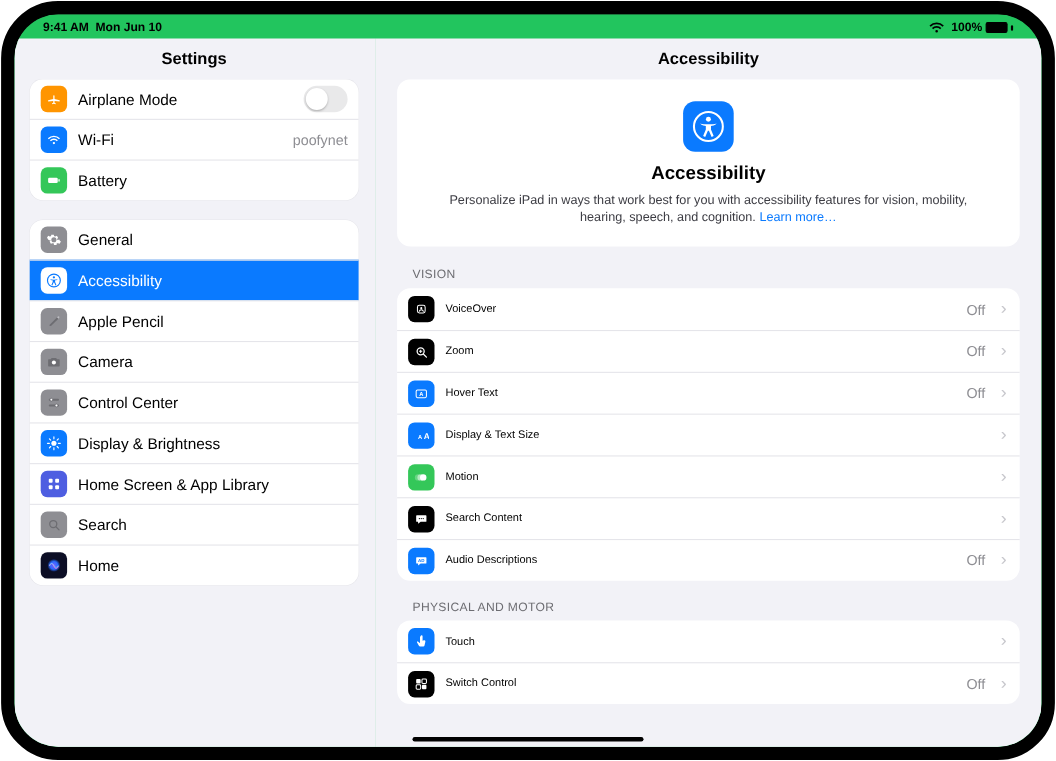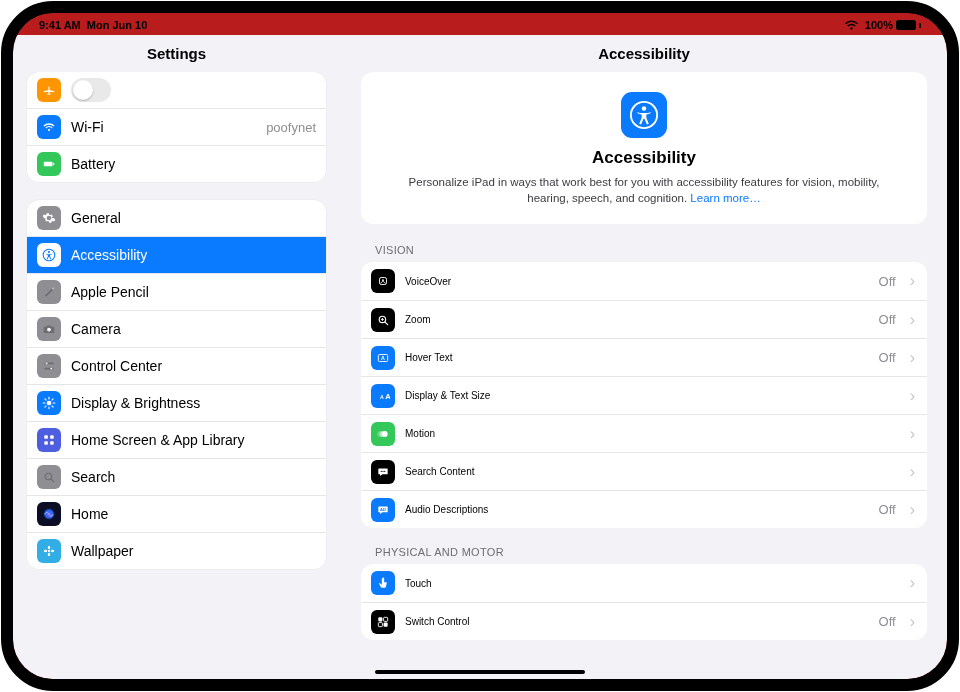--- a/index.html
+++ b/index.html
@@ -6,21 +6,21 @@
   html, body { width: 960px; height: 692px; font-family: -apple-system, "Helvetica Neue", Arial, sans-serif; }
   body { background: #fff; display: flex; align-items: center; justify-content: center; }
 
   .device {
     width: 958px; height: 690px; border: 12px solid #000; border-radius: 52px;
     background: #000; position: relative; overflow: hidden;
     box-shadow: inset 0 0 0 2px #3a3a3a;
   }
   .screen {
     position: absolute; inset: 0;
-    background: #b91c1c; border-radius: 38px; overflow: hidden;
+    background: #22c55e; border-radius: 38px; overflow: hidden;
     display: flex; flex-direction: column;
   }
   .statusbar {
     height: 22px; display: flex; justify-content: space-between; align-items: center;
     padding: 2px 26px 0 26px; font-size: 11px; font-weight: 600; color: #000;
   }
   .statusbar .left, .statusbar .right { display:flex; align-items:center; gap:6px; }
   .statusbar .batt { display:inline-flex; align-items:center; gap:3px; }
   .batt-body { width:20px; height:10px; border:1px solid #000; border-radius:2px; position:relative; background:#000; }
   .batt-tip { width:2px; height:5px; background:#000; border-radius:1px; }
@@ -128,20 +128,21 @@
         <div class="sidebar-title">Settings</div>
         <div class="sidebar-scroll">
 
           <div class="group" id="g1">
               <div class="row">
         <span class="icon-tile" style="background:#ff9500">
                   <svg viewBox="0 0 24 24">
                     <path fill="#fff" d="M21 14l-8-2V7a1 1 0 00-2 0v5l-8 2v2l8-1v3l-2 1v1l3-.5 3 .5v-1l-2-1v-3l8 1z"></path>
                   </svg>
                 </span>
+        <span class="row-label">Airplane Mode</span>
         <span class="toggle"></span>
       </div>
               <div class="row">
         <span class="icon-tile" style="background:#0a7aff">
                   <svg viewBox="0 0 24 24">
                     <path fill="#fff" d="M12 19a1.8 1.8 0 100-3.6A1.8 1.8 0 0012 19zm-4.6-4.5a6.5 6.5 0 019.2 0l1.6-1.6a8.7 8.7 0 00-12.4 0zM4.1 11.2a11.2 11.2 0 0115.8 0l1.6-1.6a13.4 13.4 0 00-19 0z"></path>
                   </svg>
                 </span>
         <span class="row-label">Wi-Fi</span>
         <span class="row-value">poofynet</span>
@@ -260,35 +261,20 @@
                         <stop offset="60%" stop-color="#2a6bff"></stop>
                         <stop offset="100%" stop-color="#0a1030"></stop>
                       </radialGradient>
                     </defs>
                     <circle cx="12" cy="12" r="10" fill="url(#sg)"></circle>
                     <path d="M5 13c2-5 5-5 7 0s5 5 7 0" fill="none" stroke="#ff6bd6" stroke-width="1.4"></path>
                     <path d="M5 12c2-4 5-4 7 0s5 4 7 0" fill="none" stroke="#5be3ff" stroke-width="1.2"></path>
                   </svg>
                 </span>
         <span class="row-label">Home</span>
-
-      </div>
-              <div class="row">
-        <span class="icon-tile" style="background:#32ade6">
-                  <svg viewBox="0 0 24 24">
-                    <circle cx="12" cy="12" r="2" fill="#fff"></circle>
-                    <g fill="#fff">
-                      <ellipse cx="12" cy="6" rx="2" ry="3"></ellipse>
-                      <ellipse cx="12" cy="18" rx="2" ry="3"></ellipse>
-                      <ellipse cx="6" cy="12" rx="3" ry="2"></ellipse>
-                      <ellipse cx="18" cy="12" rx="3" ry="2"></ellipse>
-                    </g>
-                  </svg>
-                </span>
-        <span class="row-label">Wallpaper</span>
 
       </div>
             </div>
 
         </div>
       </div>
 
       <div class="detail">
         <div class="detail-title">Accessibility</div>
         <div class="detail-scroll">

